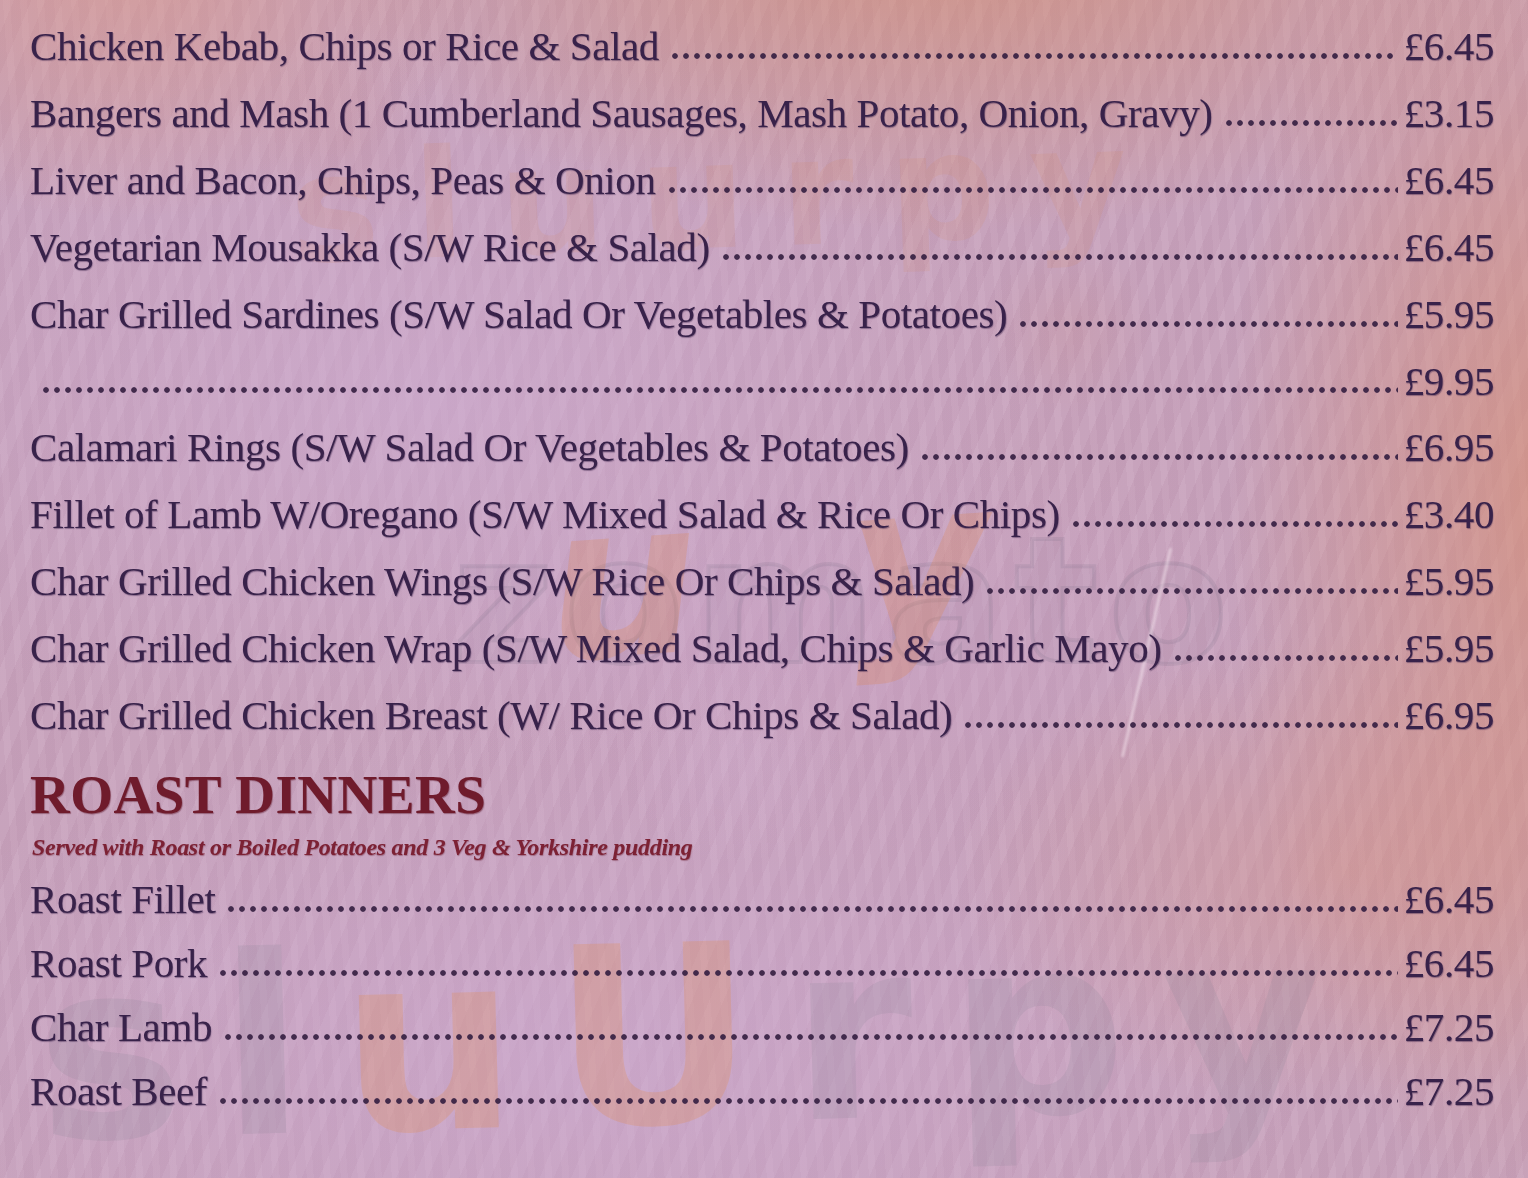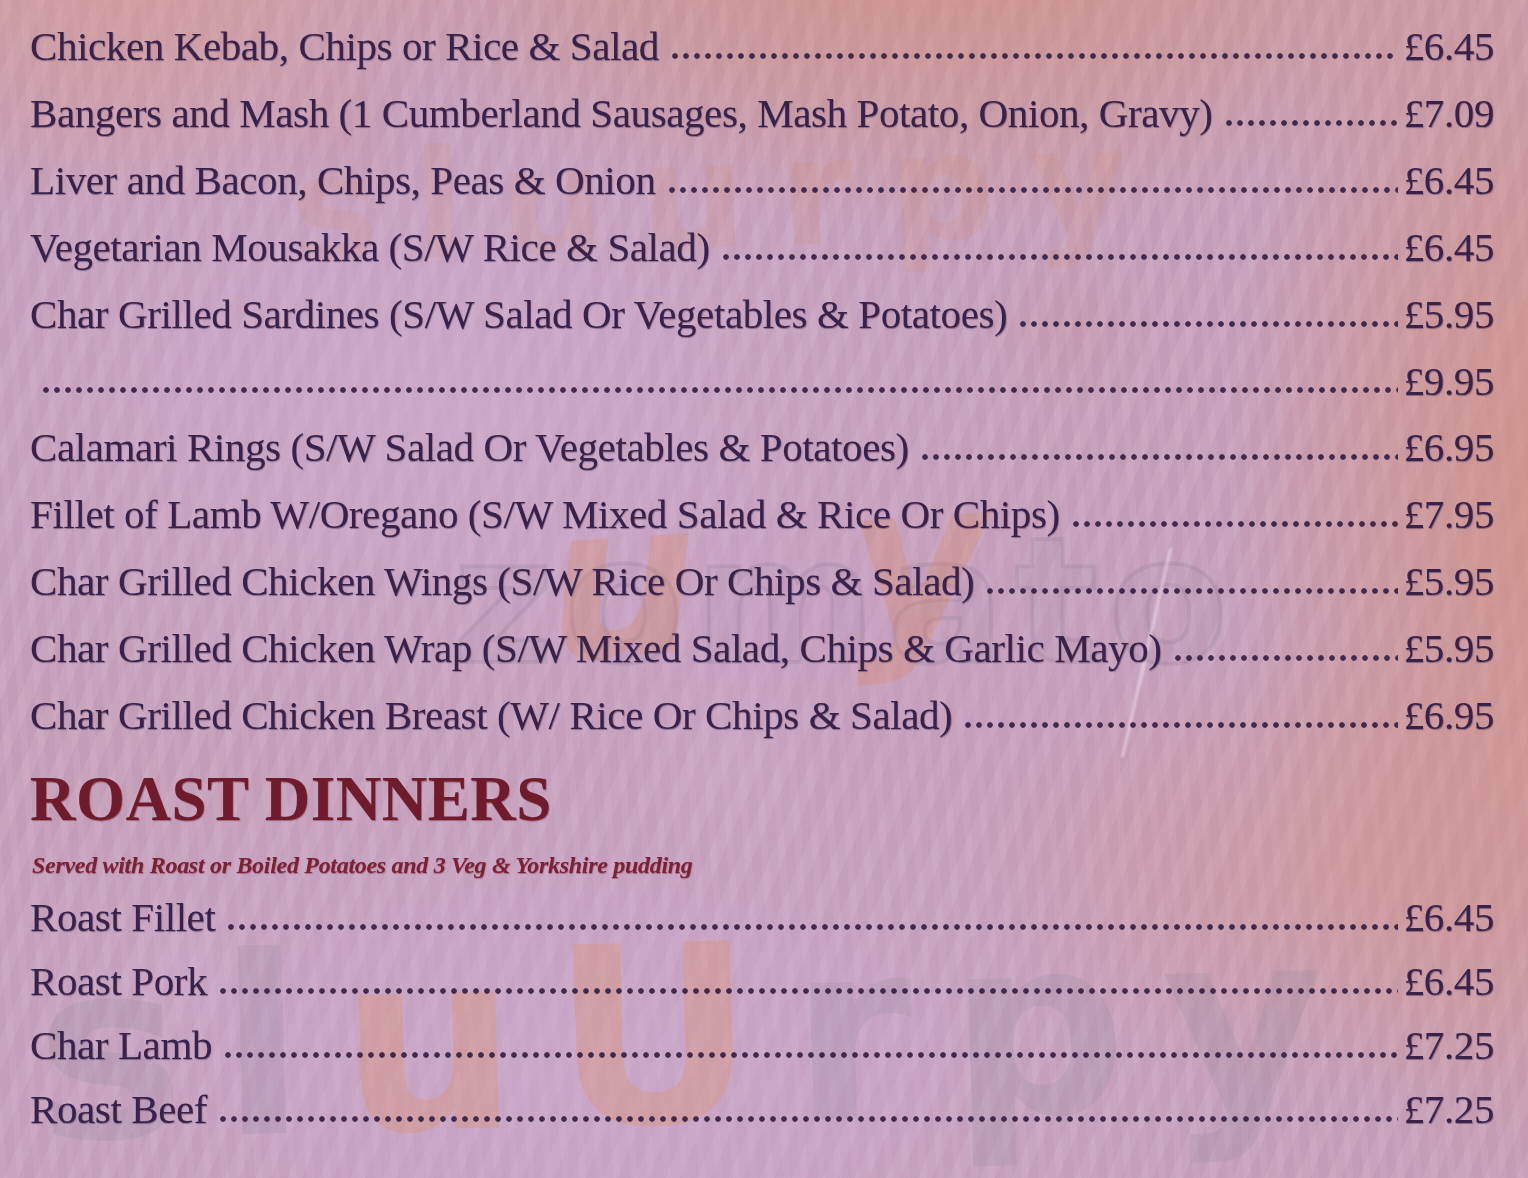--- a/index.html
+++ b/index.html
@@ -50,21 +50,21 @@
        font-size:41px;line-height:1.12;letter-spacing:-0.4px;
        color:#38224a;margin-bottom:21px;
        text-shadow:0.6px 0.6px 1px rgba(55,30,70,0.45);}
   .row .name,.row .price{flex:none;}
   .leader{flex:1 1 auto;min-width:26px;margin:0 6px 0 12px;
     background-image:radial-gradient(circle at 4px 5px, rgba(54,32,66,0.92) 2.4px, rgba(54,32,66,0) 3.2px);
     background-size:11px 10px;background-repeat:repeat-x;
     background-position:left bottom 9px;}
   .roast-list .row{margin-bottom:18px;}
 
-  .section-title{margin:24px 0 16px 0;font-size:63px;font-weight:bold;letter-spacing:0.5px;
+  .section-title{margin:24px 0 8px 0;font-size:55px;font-weight:bold;letter-spacing:0.5px;
       color:#6f1b2c;text-shadow:0.7px 0.7px 1px rgba(90,20,40,0.45);}
   .section-subtitle{margin:0 0 16px 2px;font-size:24px;font-weight:bold;font-style:italic;
       color:#7c2134;text-shadow:0.5px 0.5px 1px rgba(100,25,45,0.4);letter-spacing:-0.3px;}
 </style>
 </head>
 <body>
 
 <div class="page">
   <div class="texture"></div>
 
@@ -80,21 +80,21 @@
   <div class="content">
     <div class="main-list">
         <div class="row">
     <span class="name">Chicken Kebab, Chips or Rice &amp; Salad</span>
     <span class="leader"></span>
     <span class="price">£6.45</span>
   </div>
         <div class="row">
     <span class="name">Bangers and Mash (1 Cumberland Sausages, Mash Potato, Onion, Gravy)</span>
     <span class="leader"></span>
-    <span class="price">£7.09</span>
+    <span class="price">£3.15</span>
   </div>
         <div class="row">
     <span class="name">Liver and Bacon, Chips, Peas &amp; Onion</span>
     <span class="leader"></span>
     <span class="price">£6.45</span>
   </div>
         <div class="row">
     <span class="name">Vegetarian Mousakka (S/W Rice &amp; Salad)</span>
     <span class="leader"></span>
     <span class="price">£6.45</span>
@@ -109,21 +109,21 @@
     <span class="price">£9.95</span>
   </div>
         <div class="row">
     <span class="name">Calamari Rings (S/W Salad Or Vegetables &amp; Potatoes)</span>
     <span class="leader"></span>
     <span class="price">£6.95</span>
   </div>
         <div class="row">
     <span class="name">Fillet of Lamb W/Oregano (S/W Mixed Salad &amp; Rice Or Chips)</span>
     <span class="leader"></span>
-    <span class="price">£7.95</span>
+    <span class="price">£3.40</span>
   </div>
         <div class="row">
     <span class="name">Char Grilled Chicken Wings (S/W Rice Or Chips &amp; Salad)</span>
     <span class="leader"></span>
     <span class="price">£5.95</span>
   </div>
         <div class="row">
     <span class="name">Char Grilled Chicken Wrap (S/W Mixed Salad, Chips &amp; Garlic Mayo)</span>
     <span class="leader"></span>
     <span class="price">£5.95</span>

